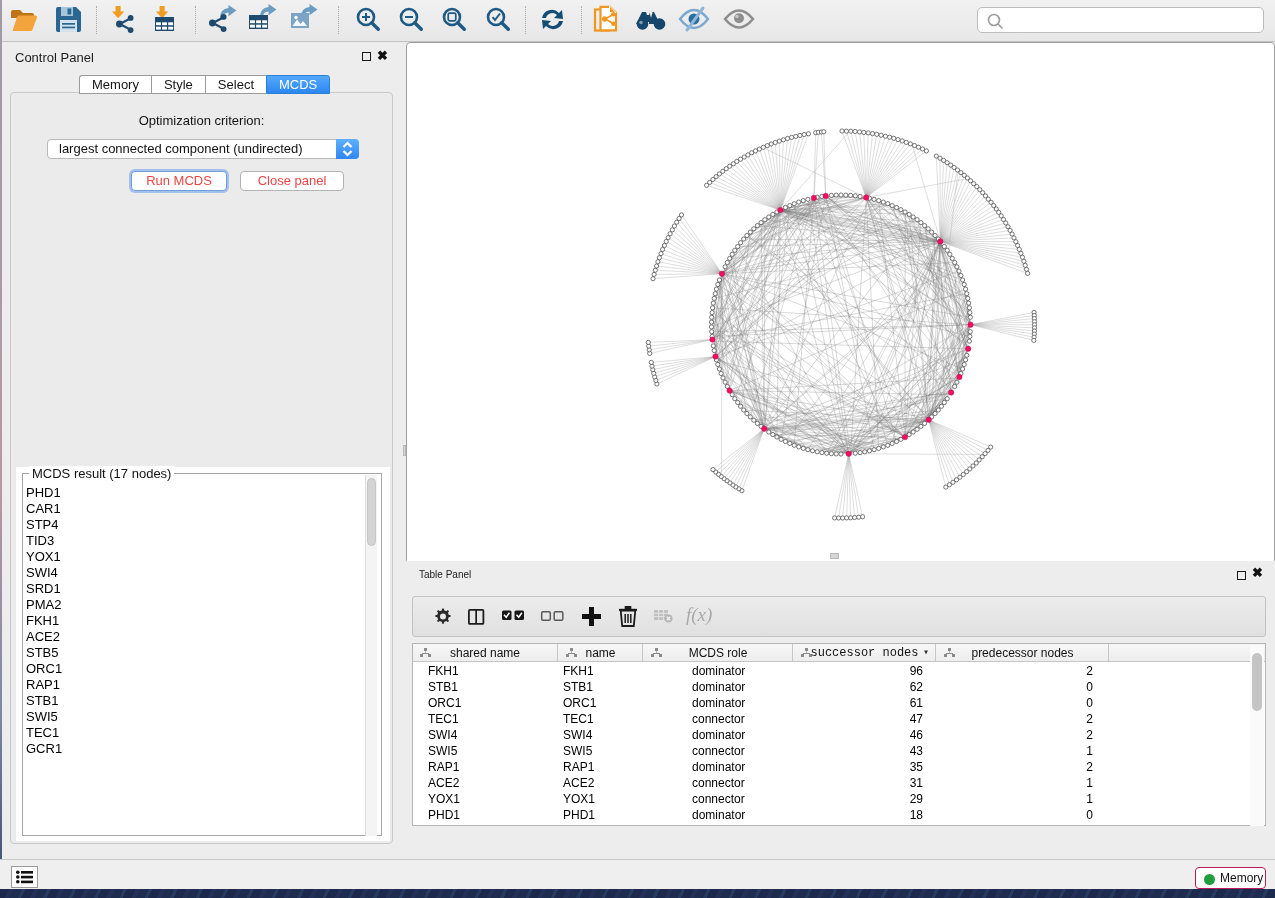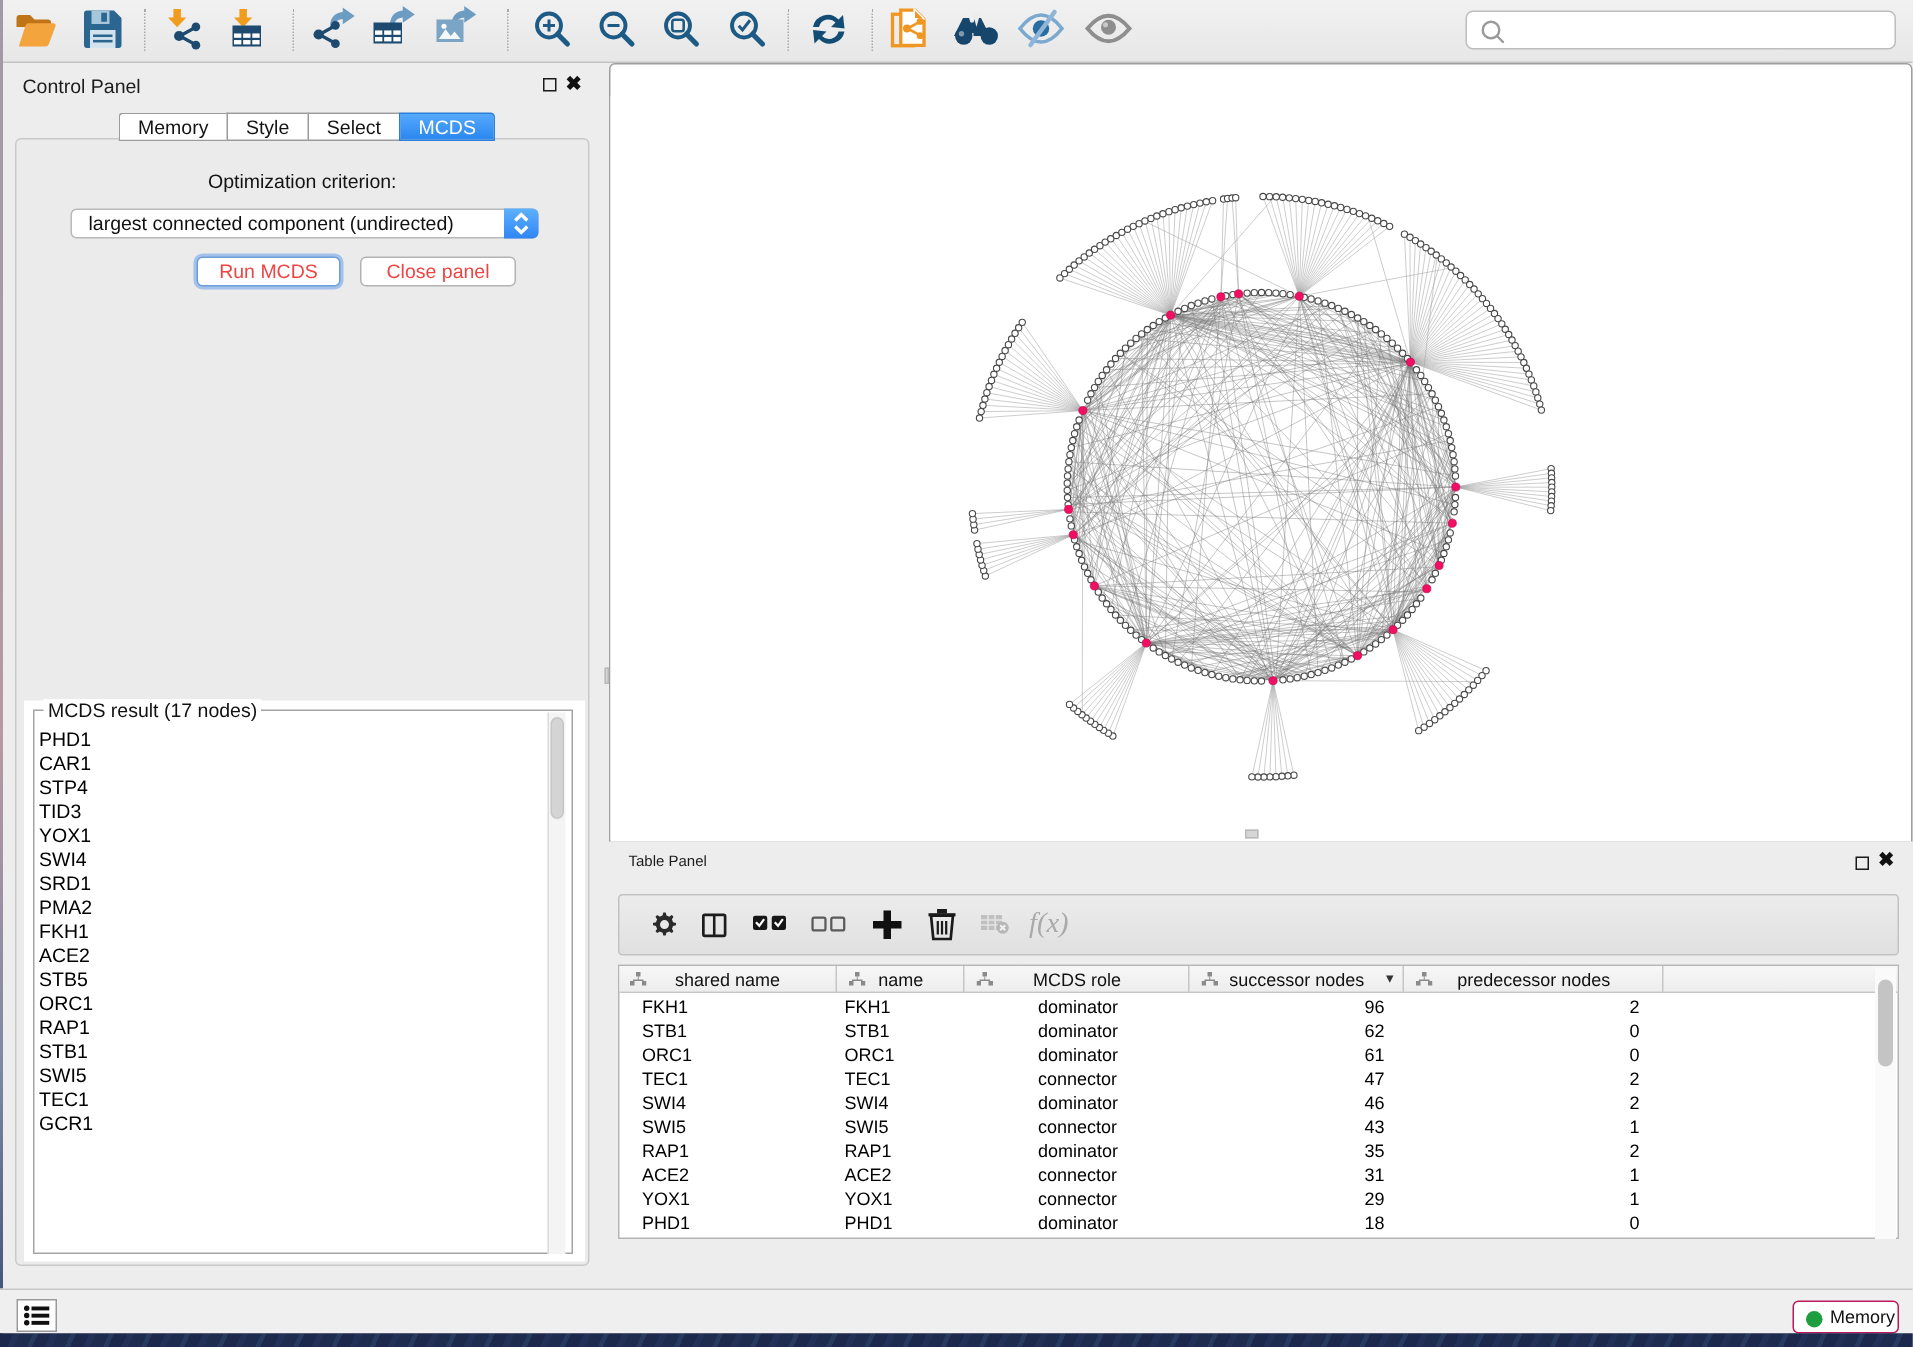--- a/index.html
+++ b/index.html
@@ -1245,21 +1245,21 @@
           <svg width="11" height="10" viewBox="0 0 11 10">
             <g fill="#8a8a8a">
               <rect x="4" y="0" width="3" height="3"></rect>
               <rect x="0" y="6" width="3" height="3"></rect>
               <rect x="8" y="6" width="3" height="3"></rect>
               <path d="M5.2 3h0.6v2H9v1H2V5h3.2z"></path>
             </g>
           </svg>
           <span class="lab">MCDS role</span>
         </div>
-      <div class="hc" style="left:381px;width:142px;">
+      <div class="hc" style="left:381px;width:142px;font-family:Liberation Mono, monospace;">
           <svg width="11" height="10" viewBox="0 0 11 10">
             <g fill="#8a8a8a">
               <rect x="4" y="0" width="3" height="3"></rect>
               <rect x="0" y="6" width="3" height="3"></rect>
               <rect x="8" y="6" width="3" height="3"></rect>
               <path d="M5.2 3h0.6v2H9v1H2V5h3.2z"></path>
             </g>
           </svg>
           <span class="lab">successor nodes</span>
           <span style="position:absolute;right:6px;top:2px;font-size:10px;color:#333">▾</span>

